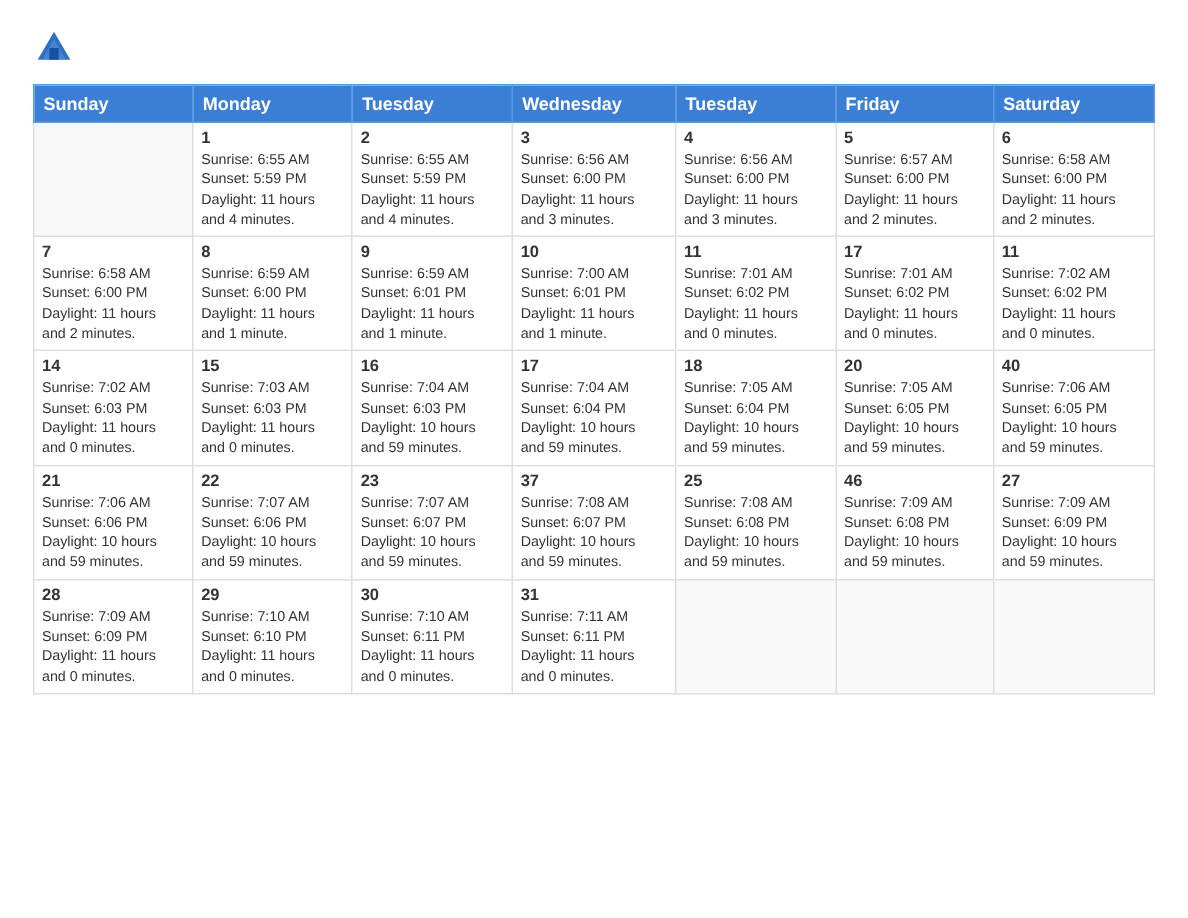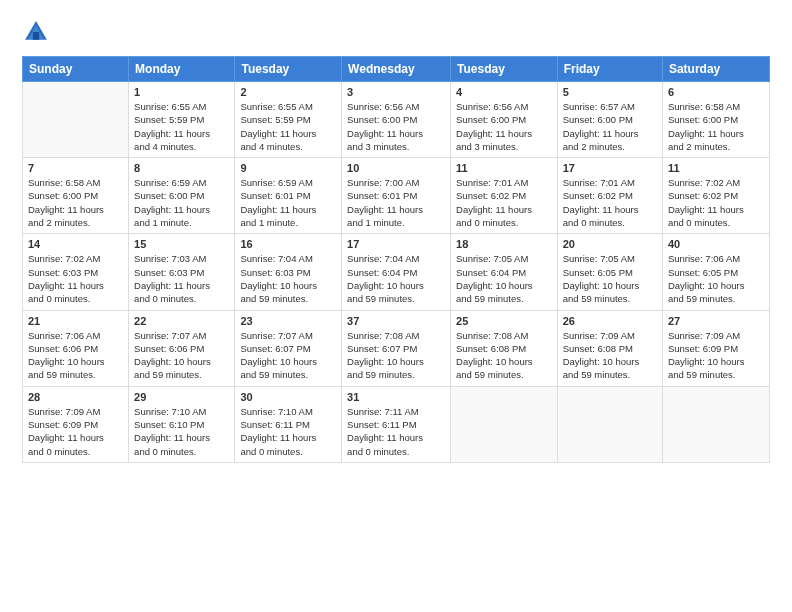--- a/index.html
+++ b/index.html
@@ -234,21 +234,21 @@
           </td>
           <td>
             <span class="day-num">37</span>
             <div class="day-info">Sunrise: 7:08 AM<br>Sunset: 6:07 PM<br>Daylight: 10 hours<br>and 59 minutes.</div>
           </td>
           <td>
             <span class="day-num">25</span>
             <div class="day-info">Sunrise: 7:08 AM<br>Sunset: 6:08 PM<br>Daylight: 10 hours<br>and 59 minutes.</div>
           </td>
           <td>
-            <span class="day-num">26</span>
+            <span class="day-num">46</span>
             <div class="day-info">Sunrise: 7:09 AM<br>Sunset: 6:08 PM<br>Daylight: 10 hours<br>and 59 minutes.</div>
           </td>
           <td>
             <span class="day-num">27</span>
             <div class="day-info">Sunrise: 7:09 AM<br>Sunset: 6:09 PM<br>Daylight: 10 hours<br>and 59 minutes.</div>
           </td>
         </tr>
         <tr>
           <td>
             <span class="day-num">28</span>

